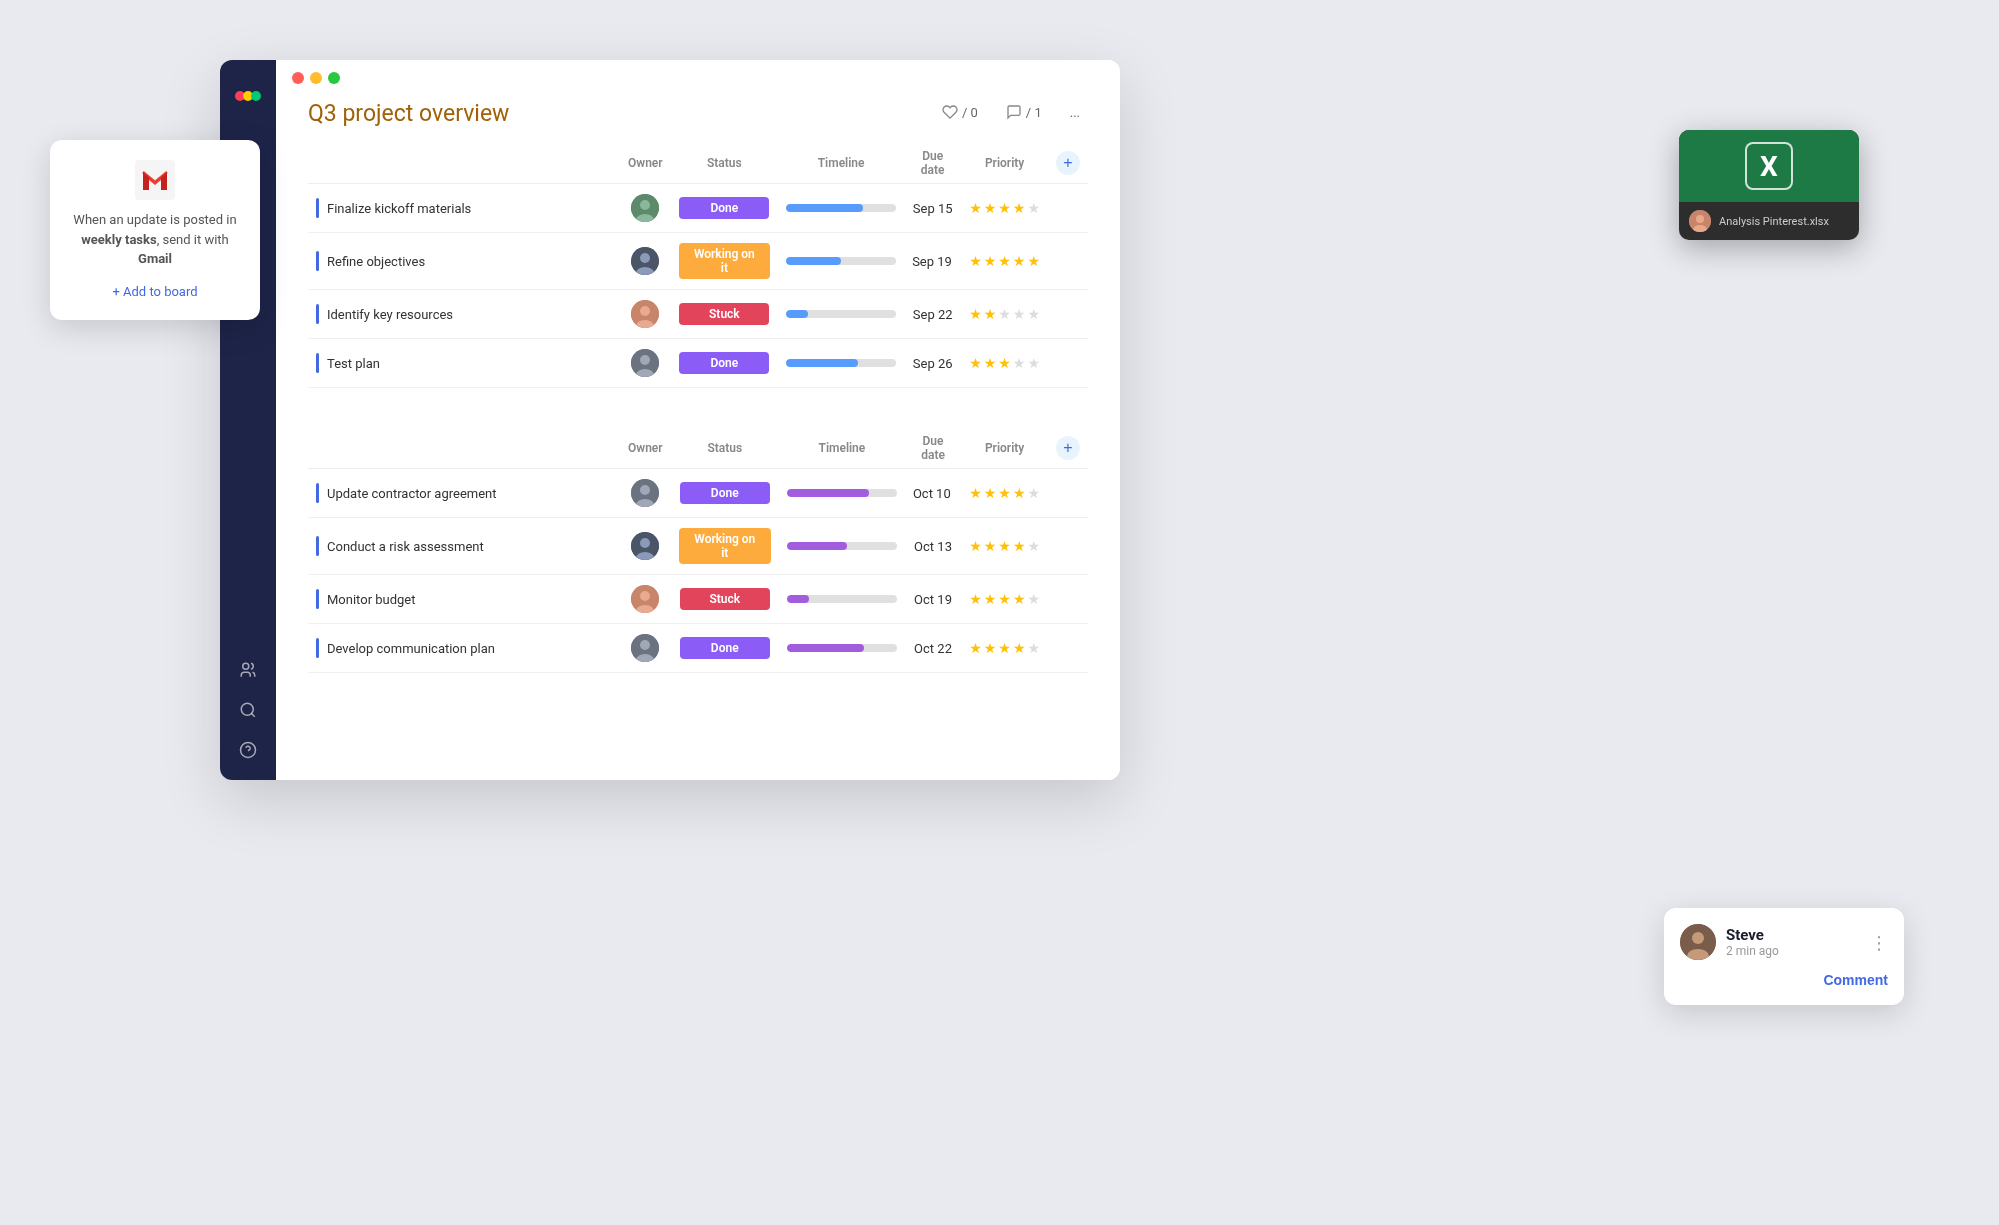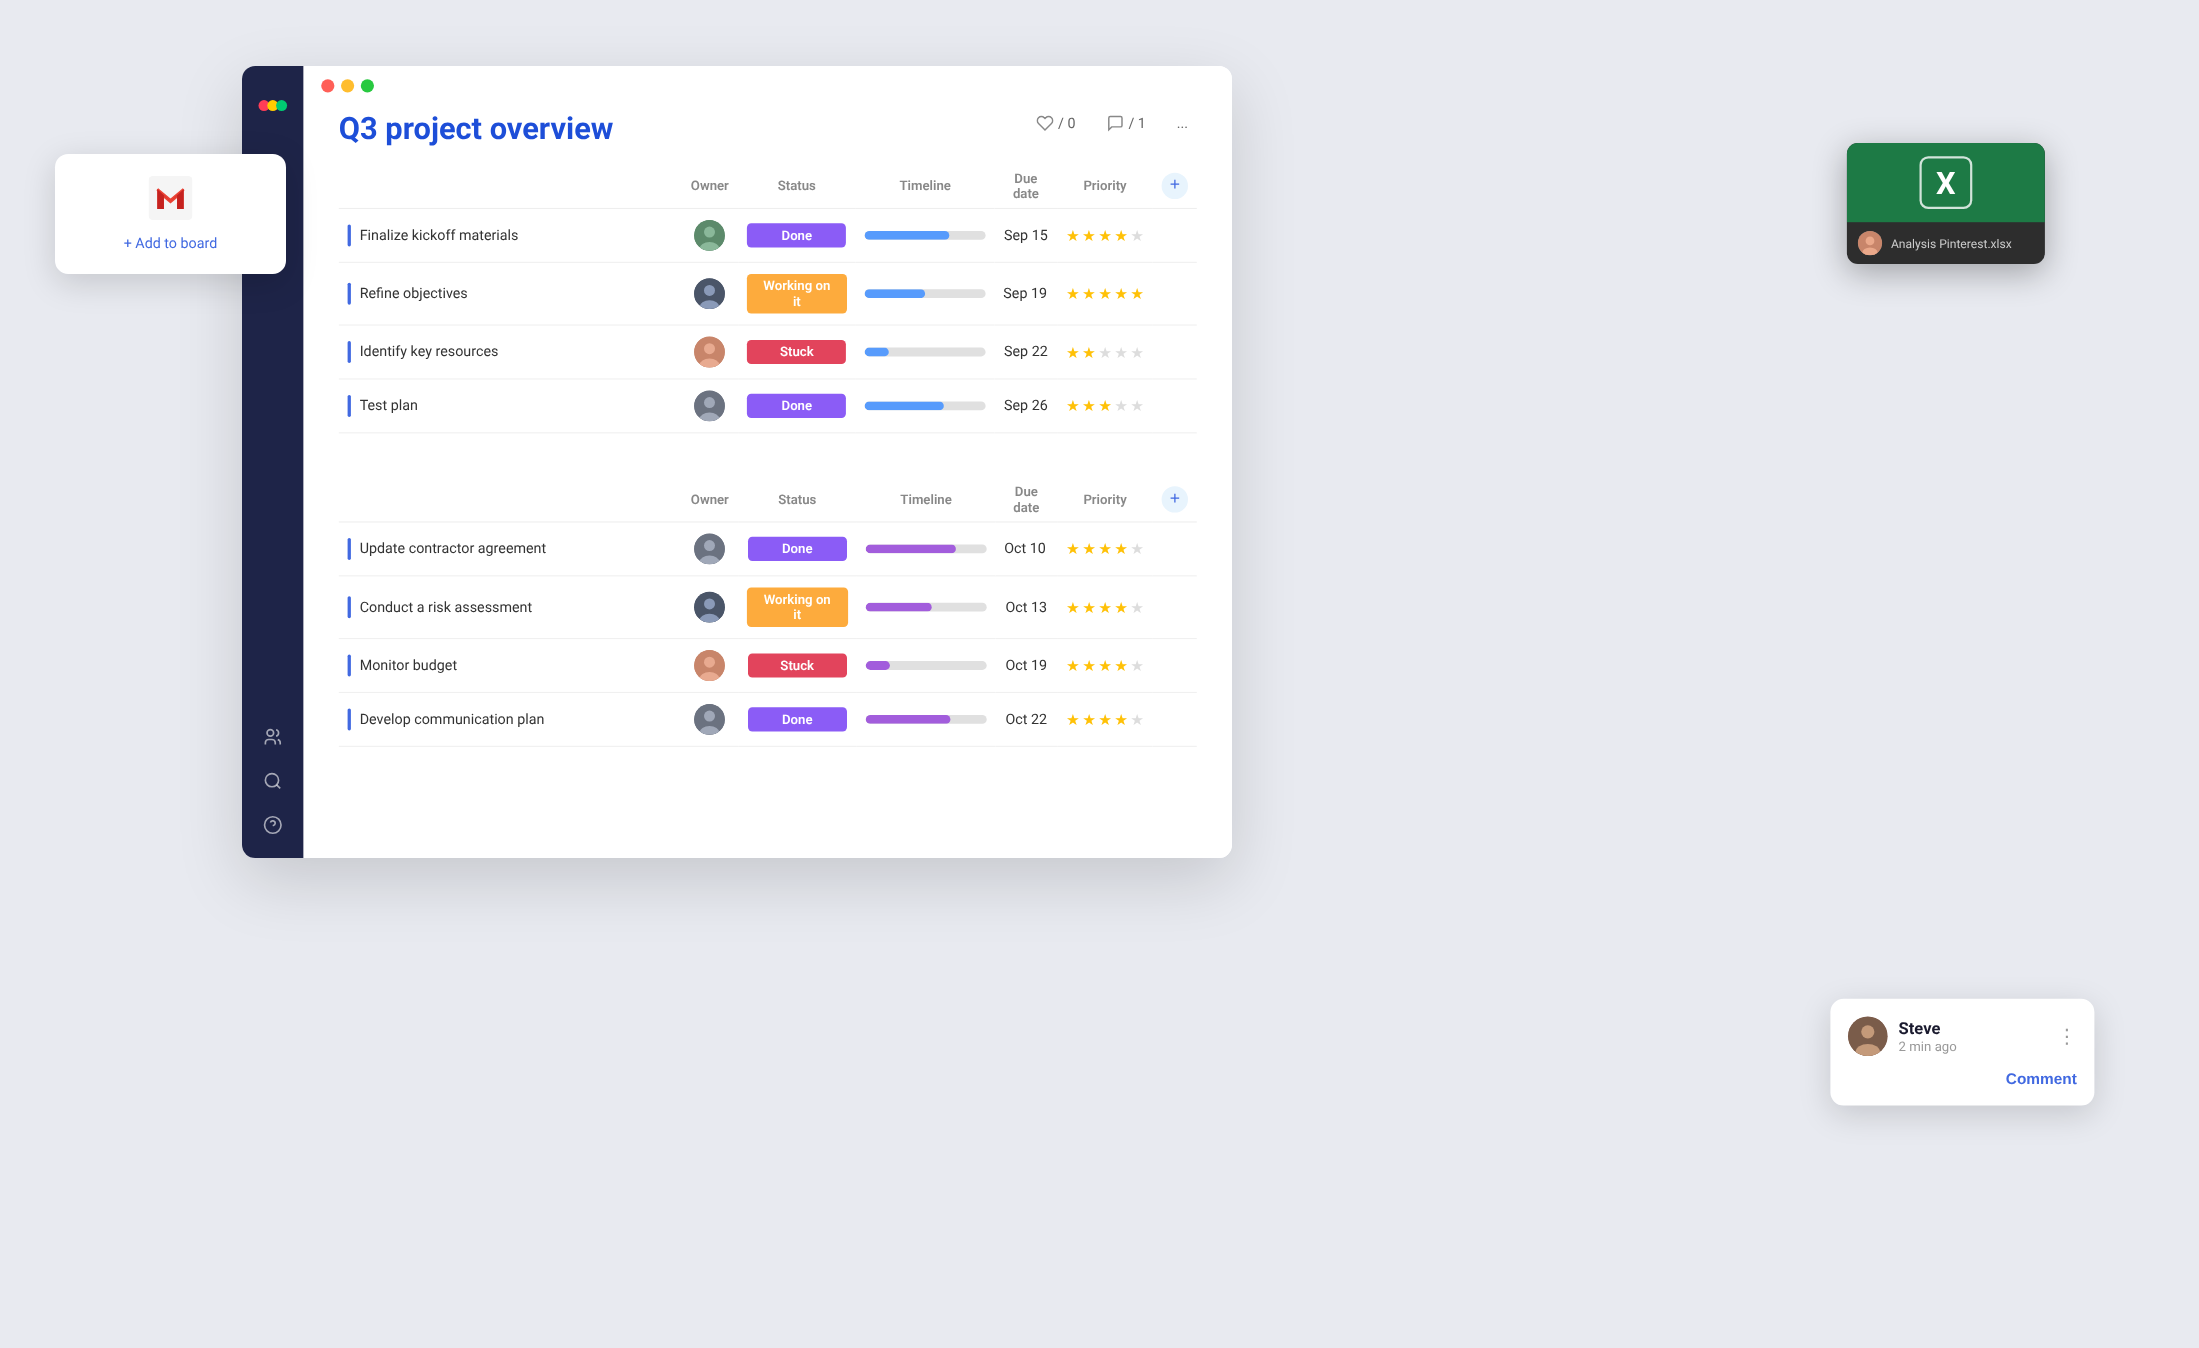--- a/index.html
+++ b/index.html
@@ -96,23 +96,23 @@
 
     
     .page-header {
       display: flex;
       align-items: flex-start;
       justify-content: space-between;
       margin-bottom: 16px;
     }
 
     .page-title {
-      font-size: 28px;
-      font-weight: 700;
-      color: #1d4ed8;
+      font-size: 23px;
+      font-weight: 400;
+      color: #a16207;
     }
 
     .header-actions {
       display: flex;
       align-items: center;
       gap: 12px;
     }
 
     .header-action-btn {
       display: flex;
@@ -463,20 +463,23 @@
 <div class="gmail-card">
   
   <div class="gmail-icon">
     <svg viewBox="0 0 40 40" xmlns="http://www.w3.org/2000/svg">
       <rect width="40" height="40" rx="4" fill="#f5f5f5"></rect>
       <path d="M8 12 L20 22 L32 12" stroke="#EA4335" stroke-width="2.5" fill="none"></path>
       <path d="M8 12 L8 30 L14 30 L14 20 L20 25 L26 20 L26 30 L32 30 L32 12 L20 22 Z" fill="#EA4335"></path>
       <path d="M8 12 L8 30 L14 30 L14 18 L20 23" fill="#C5221F"></path>
       <path d="M32 12 L32 30 L26 30 L26 18 L20 23" fill="#C5221F"></path>
     </svg>
+  </div>
+  <div class="gmail-text">
+    When an update is posted in <strong>weekly tasks</strong>, send it with <strong>Gmail</strong>
   </div>
   <a class="gmail-link">+ Add to board</a>
 </div>
 
 <div class="app-window">
 
   <div class="sidebar">
 
     <div class="sidebar-logo">
       <svg viewBox="0 0 32 32" xmlns="http://www.w3.org/2000/svg">

